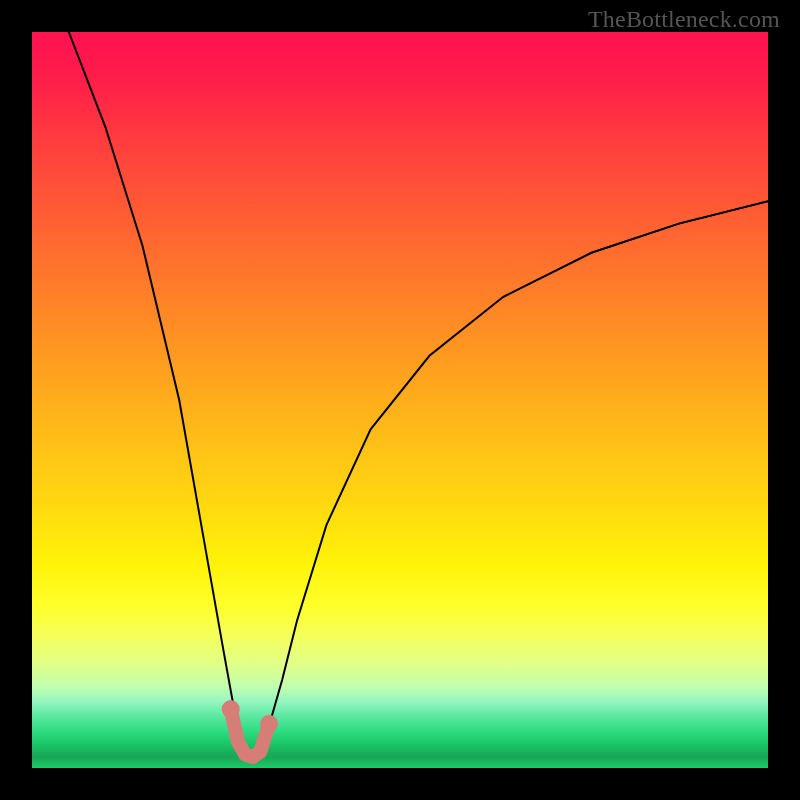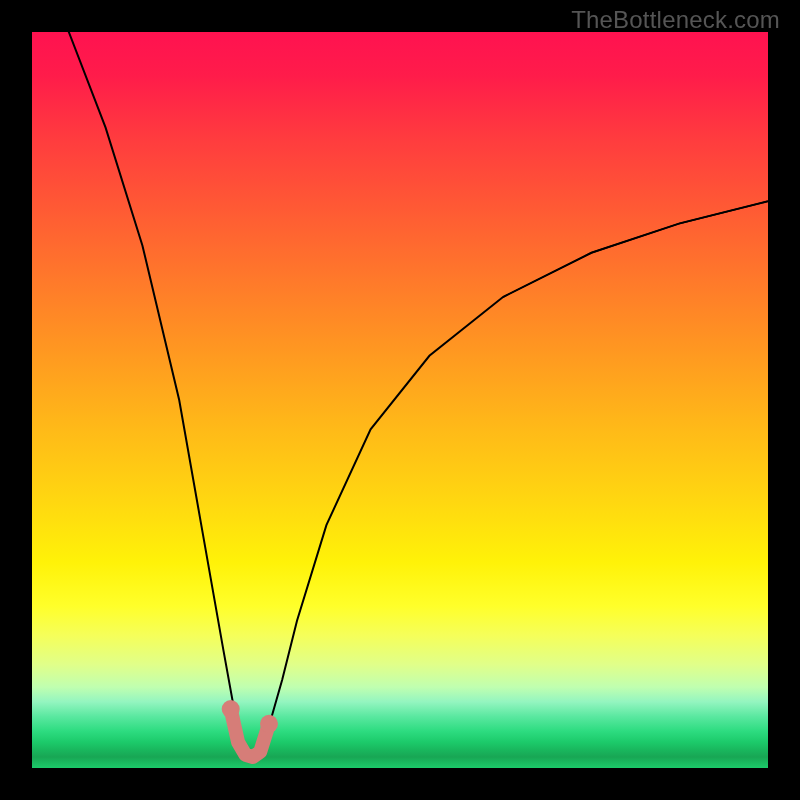--- a/index.html
+++ b/index.html
@@ -59,20 +59,21 @@
     );
   }
   .brand {
     position: absolute;
     top: 6px;
     right: 20px;
     color: #555;
     font-size: 24px;
     font-weight: 500;
     letter-spacing: 0.2px;
+    font-family: Liberation Serif, serif;
   }
   svg {
     position: absolute;
     left: 0;
     top: 0;
   }
   .curve {
     fill: none;
     stroke: #000;
     stroke-width: 2;

